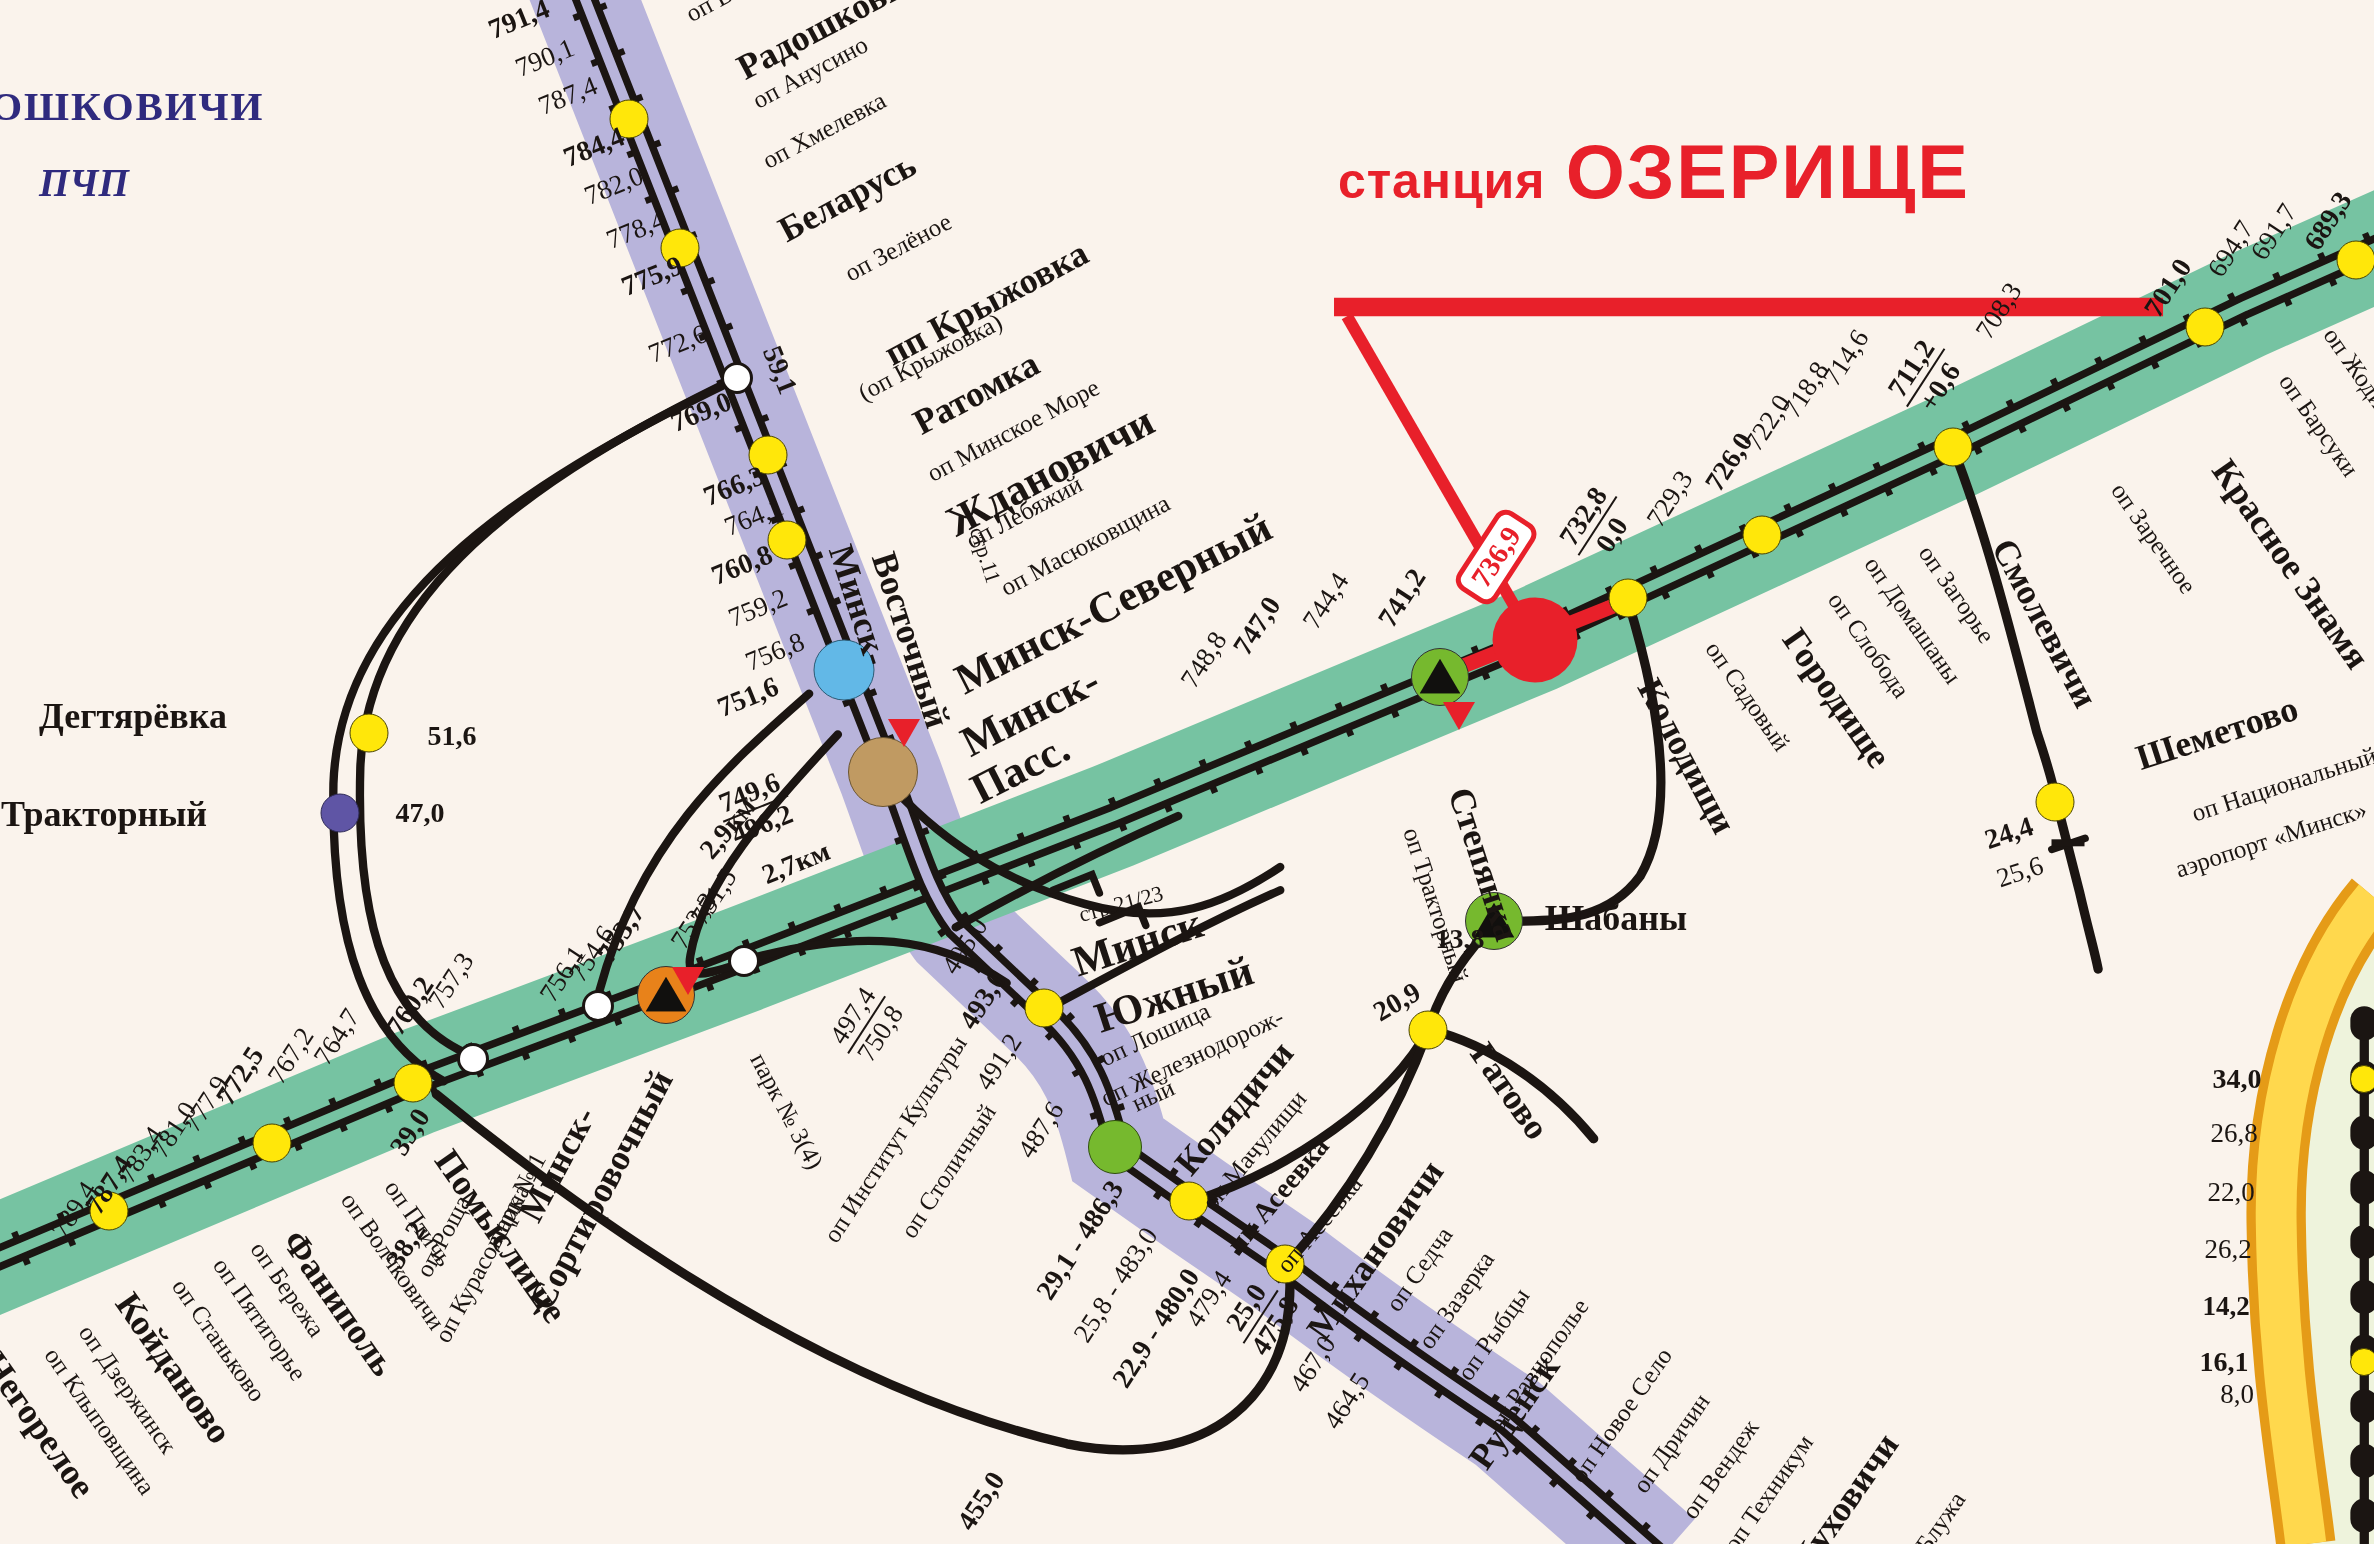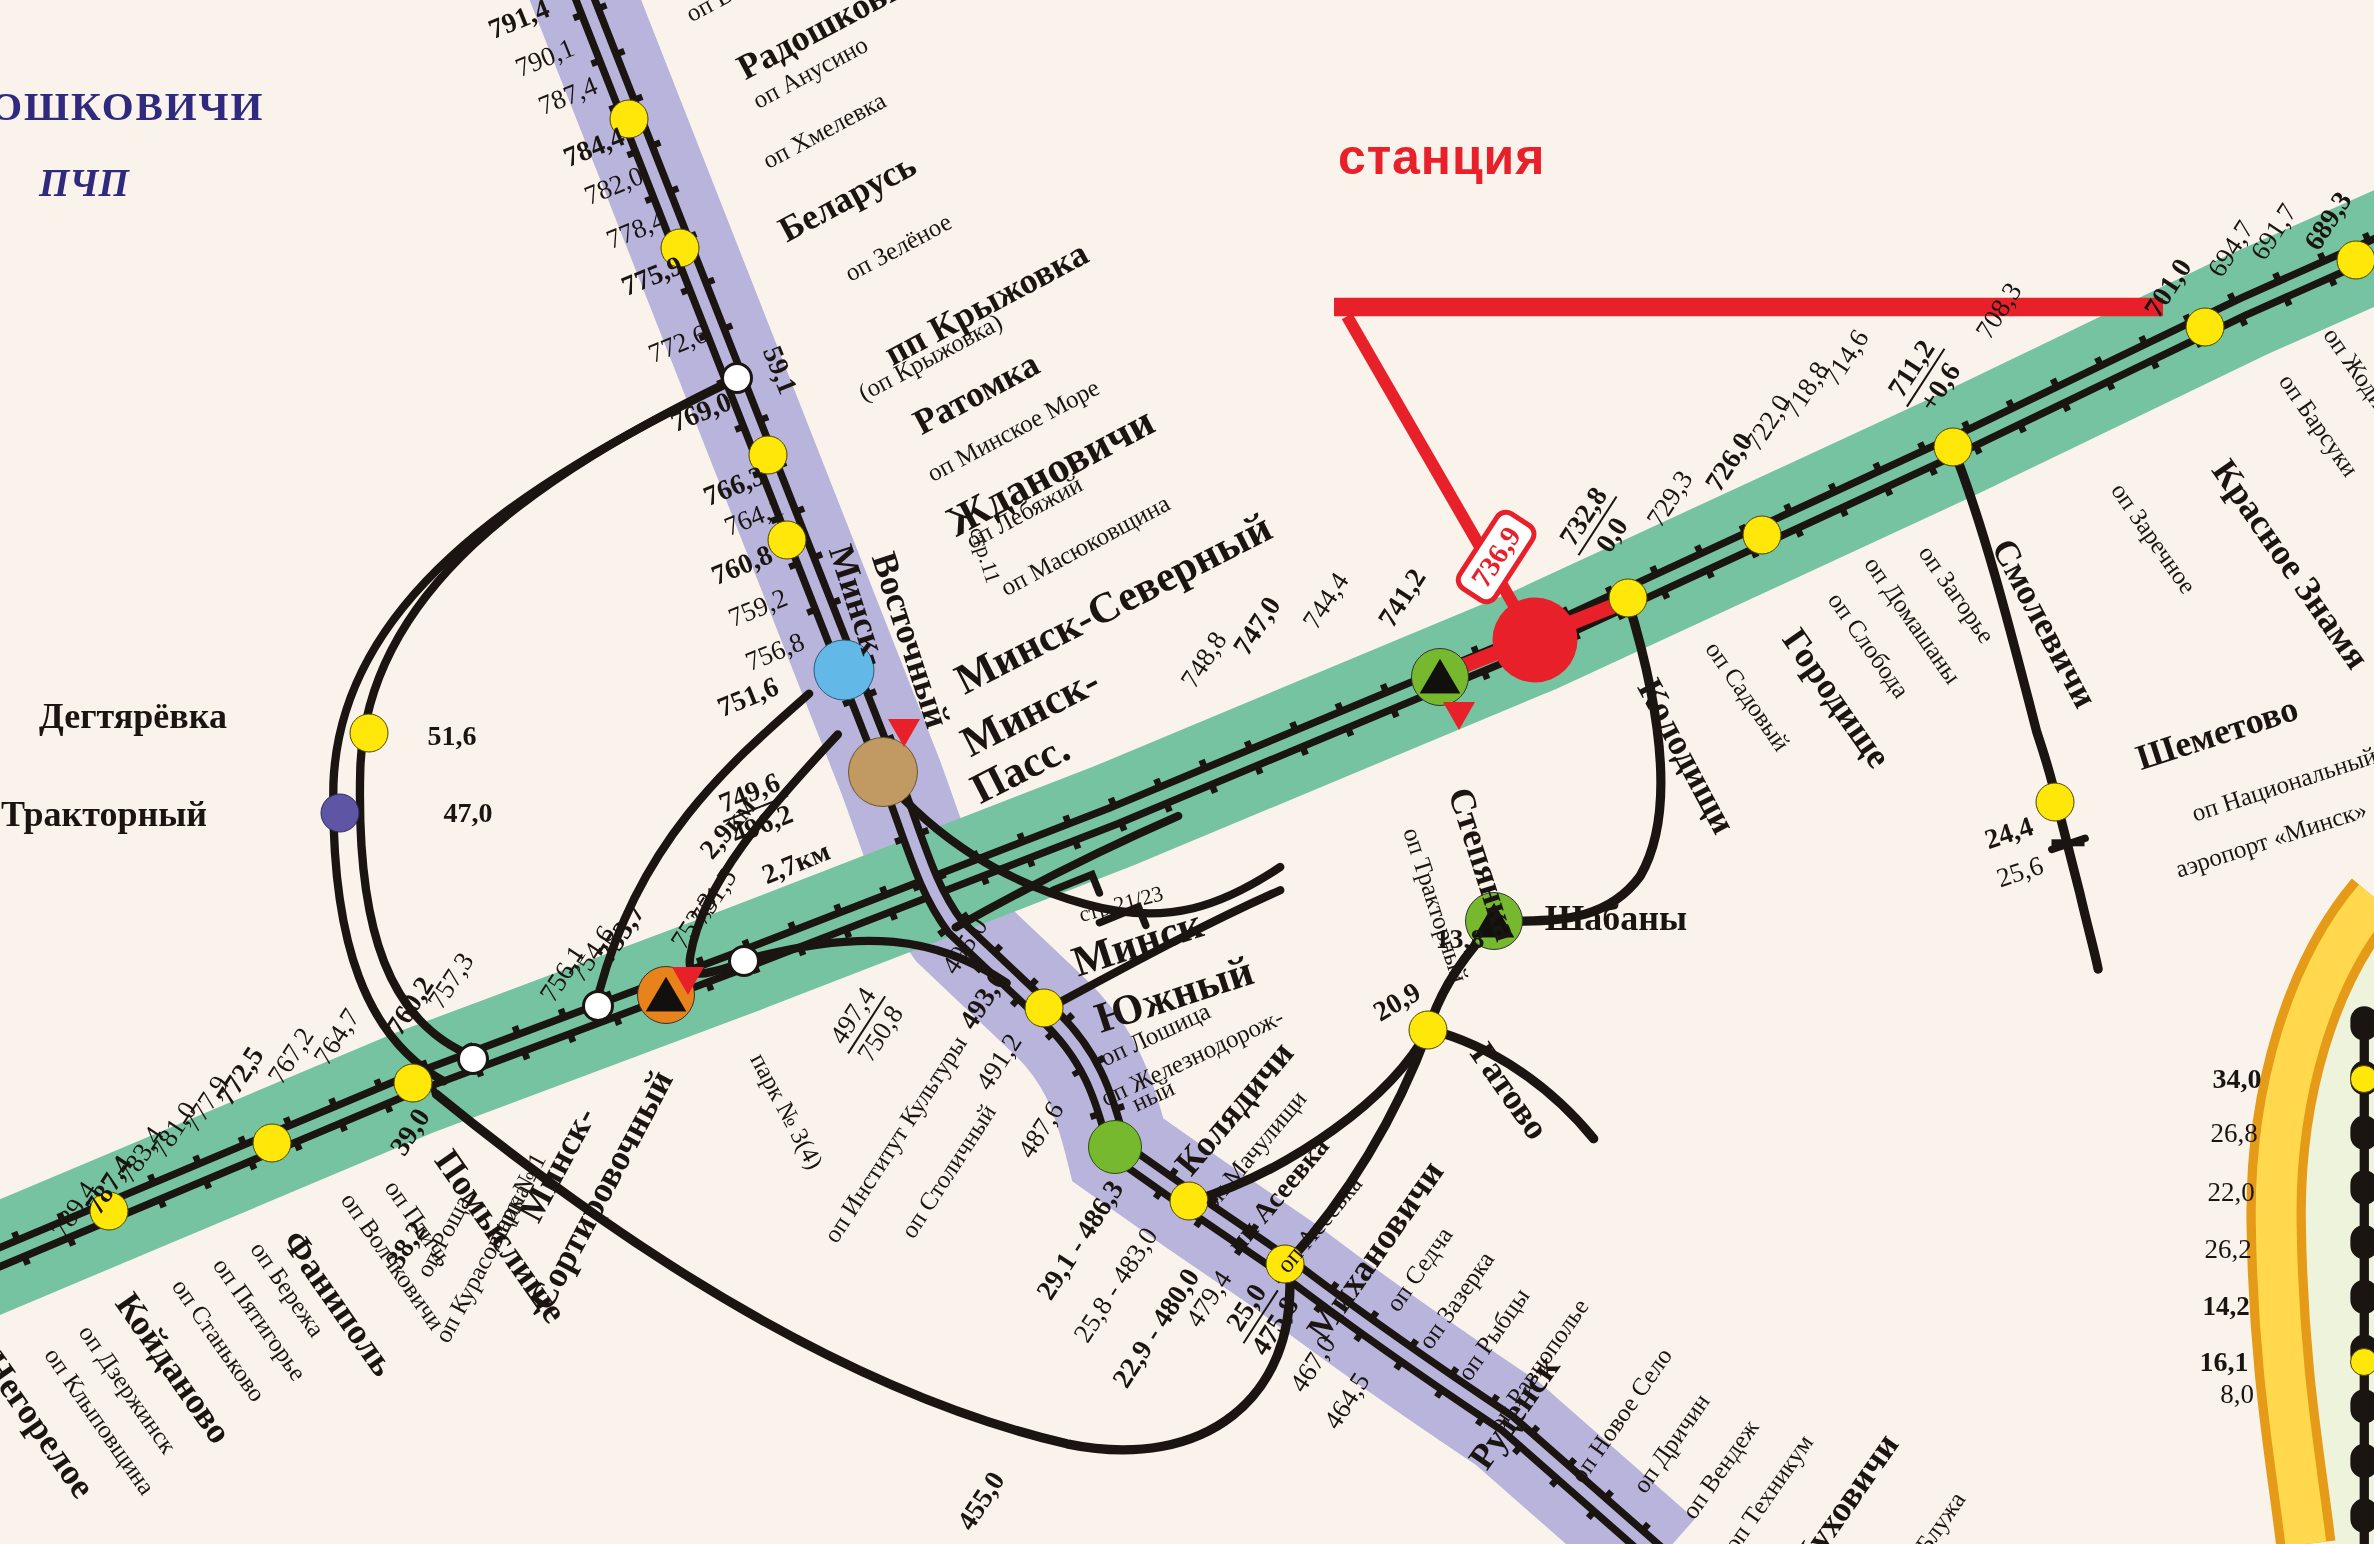--- a/index.html
+++ b/index.html
@@ -98,20 +98,21 @@
 
     <g fill="none" stroke="#e8202a">
       <path d="M 1438,331 L 2332,331" stroke-width="20"></path>
       <path d="M 1452,341 L 1650,684" stroke-width="13"></path>
       <path d="M 1548,730 L 1758,646" stroke-width="16"></path>
     </g>
   </svg>
 
   <div id="title">
     <span class="t1">станция</span>
+    <span class="t2">ОЗЕРИЩЕ</span>
   </div>
   <div class="corner1" style="left:-93px;top:82px;">РАДОШКОВИЧИ</div>
   <div class="corner2" style="left:39px;top:160px;">ПЧП</div>
 
   <div id="kmbox" style="left: 1496px; top: 557px; transform: translate(-50%, -50%) rotate(-57deg);">736,9</div>
 
   <div id="markers">
       <div class="mk mk-y" style="left: 629px; top: 119px;"></div>
       <div class="mk mk-y" style="left: 680px; top: 248px;"></div>
       <div class="mk mk-w" style="left: 737px; top: 378px;"></div>
@@ -254,21 +255,21 @@
       <div class="lbl kmb" style="left: 1080px; top: 1240px; transform: translate(-50%, -50%) rotate(-57deg);">29,1 - 486,3</div>
       <div class="lbl km" style="left: 1116px; top: 1285px; transform: translate(-50%, -50%) rotate(-57deg);">25,8 - 483,0</div>
       <div class="lbl kmb" style="left: 1156px; top: 1328px; transform: translate(-50%, -50%) rotate(-57deg);">22,9 - 480,0</div>
       <div class="lbl km" style="left: 1209px; top: 1299px; transform: translate(-50%, -50%) rotate(-57deg);">479,4</div>
       <div class="lbl km" style="left: 1313px; top: 1364px; transform: translate(-50%, -50%) rotate(-57deg);">467,0</div>
       <div class="lbl km" style="left: 1347px; top: 1401px; transform: translate(-50%, -50%) rotate(-57deg);">464,5</div>
       <div class="lbl kmb" style="left: 981px; top: 1501px; transform: translate(-50%, -50%) rotate(-57deg);">455,0</div>
       <div class="lbl st" style="left: 133px; top: 716px; transform: translate(-50%, -50%) rotate(0deg);">Дегтярёвка</div>
       <div class="lbl st" style="left: 104px; top: 814px; transform: translate(-50%, -50%) rotate(0deg);">Тракторный</div>
       <div class="lbl kmb" style="left: 452px; top: 736px; transform: translate(-50%, -50%) rotate(0deg);">51,6</div>
-      <div class="lbl kmb" style="left: 420px; top: 813px; transform: translate(-50%, -50%) rotate(0deg); margin-left: 48px;">47,0</div>
+      <div class="lbl kmb" style="left: 420px; top: 813px; transform: translate(-50%, -50%) rotate(0deg);">47,0</div>
       <div class="lbl st" style="left: 501px; top: 1236px; transform: translate(-50%, -50%) rotate(55deg);">Помыслище</div>
       <div class="lbl halt" style="left: 419px; top: 1223px; transform: translate(-50%, -50%) rotate(55deg);">оп Птичь</div>
       <div class="lbl halt" style="left: 393px; top: 1261px; transform: translate(-50%, -50%) rotate(55deg);">оп Волчковичи</div>
       <div class="lbl st" style="left: 339px; top: 1303px; transform: translate(-50%, -50%) rotate(55deg);">Фаниполь</div>
       <div class="lbl halt" style="left: 288px; top: 1289px; transform: translate(-50%, -50%) rotate(55deg);">оп Бережа</div>
       <div class="lbl halt" style="left: 260px; top: 1319px; transform: translate(-50%, -50%) rotate(55deg);">оп Пятигорье</div>
       <div class="lbl halt" style="left: 219px; top: 1340px; transform: translate(-50%, -50%) rotate(55deg);">оп Станьково</div>
       <div class="lbl st" style="left: 174px; top: 1368px; transform: translate(-50%, -50%) rotate(55deg);">Койданово</div>
       <div class="lbl halt" style="left: 128px; top: 1389px; transform: translate(-50%, -50%) rotate(55deg);">оп Дзержинск</div>
       <div class="lbl halt" style="left: 100px; top: 1421px; transform: translate(-50%, -50%) rotate(55deg);">оп Клыповщина</div>

